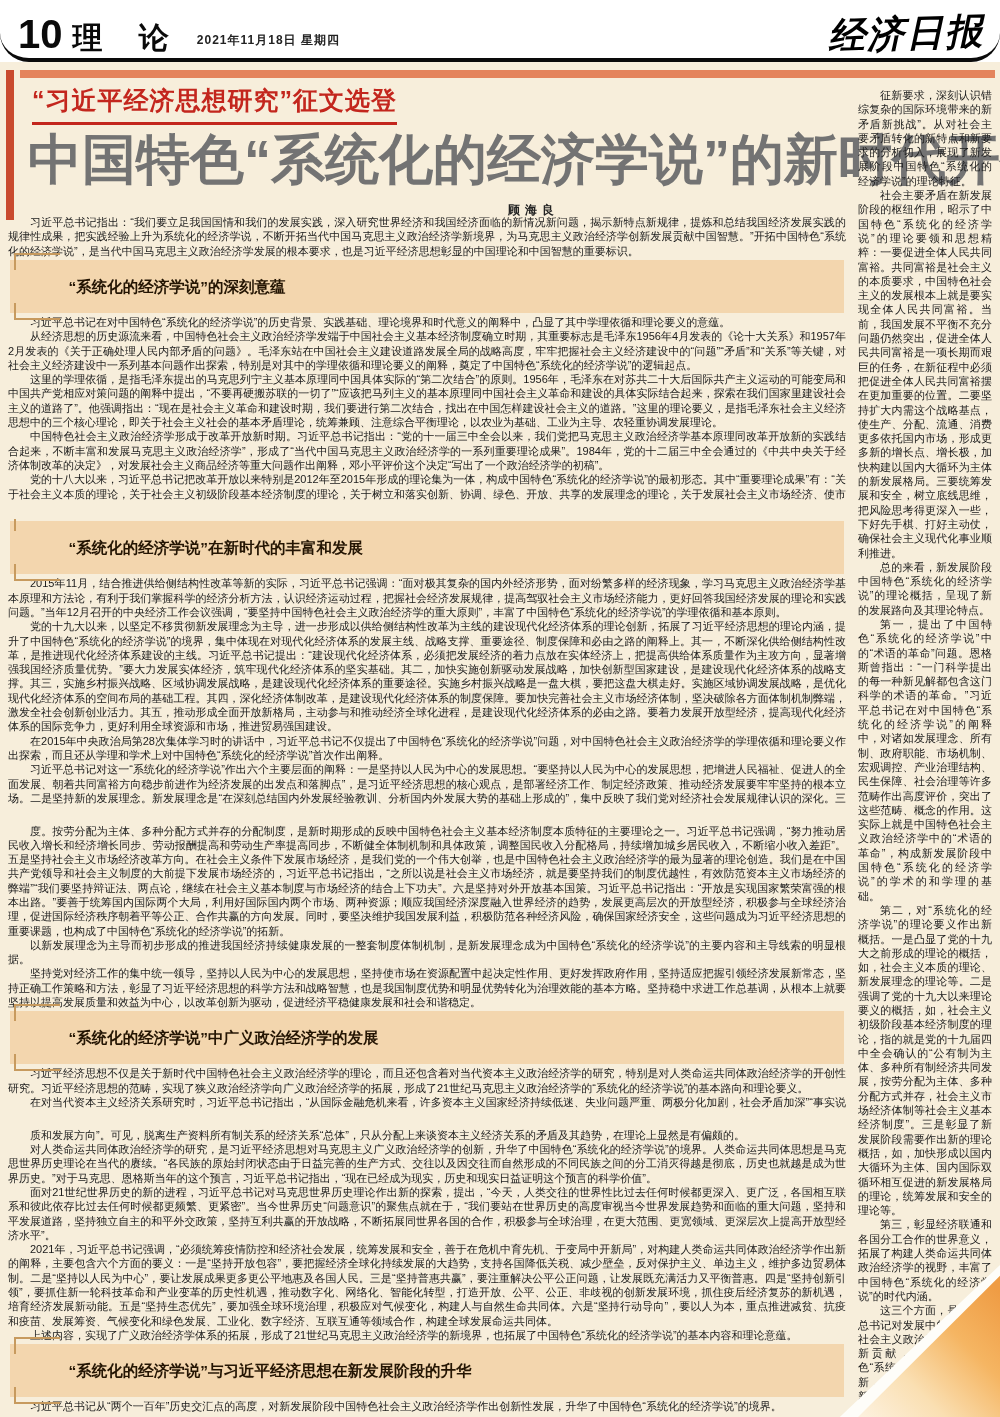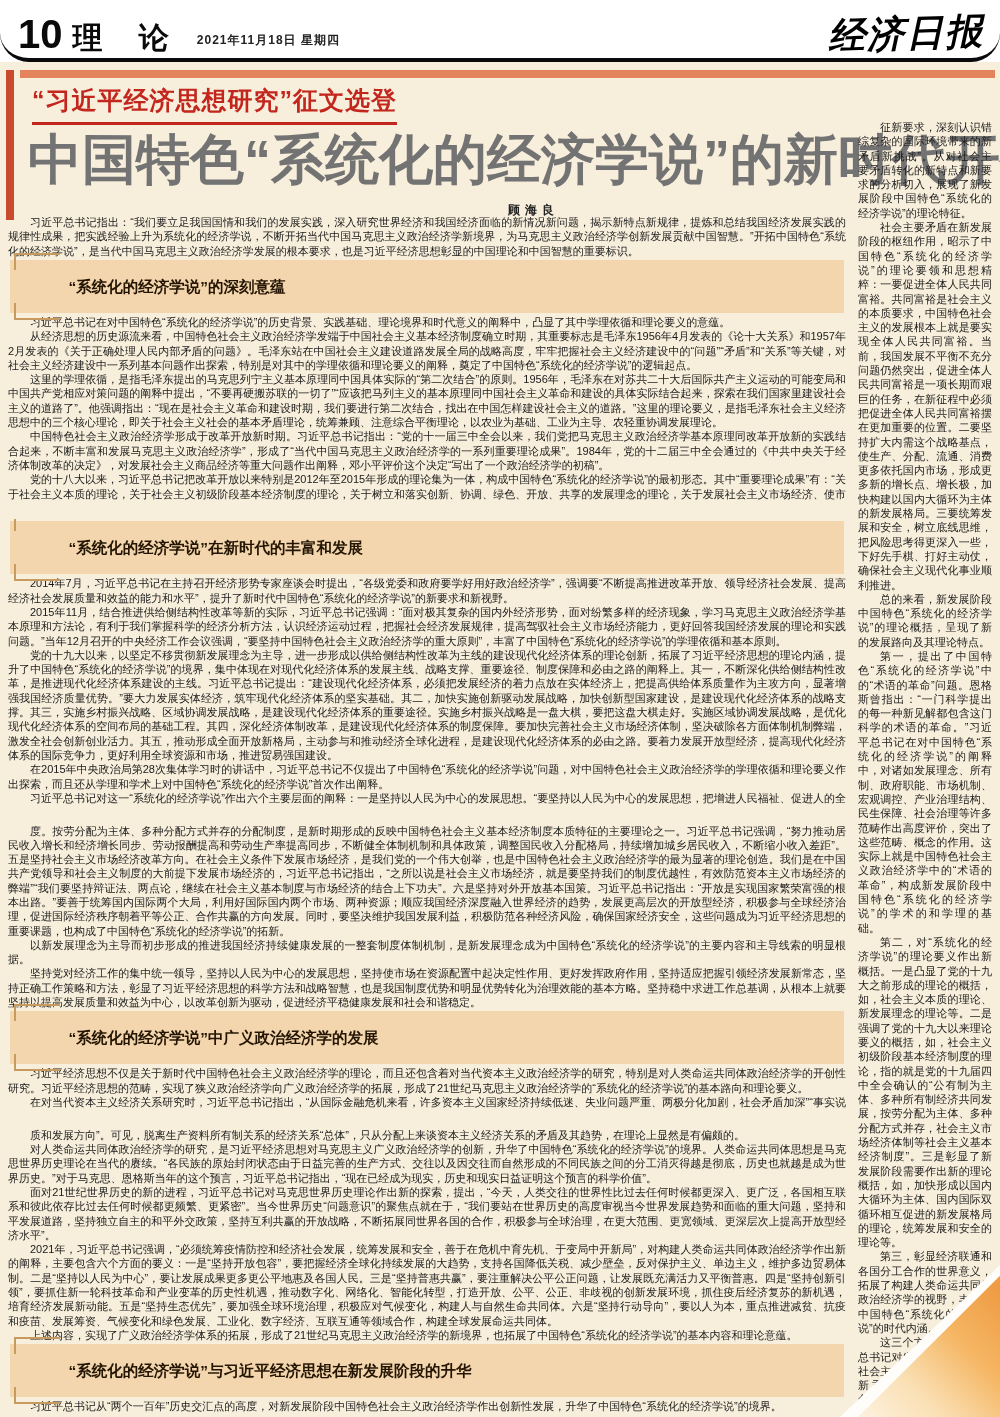--- a/index.html
+++ b/index.html
@@ -33,21 +33,21 @@
     border-bottom:3px solid #c3261d;padding-bottom:5px;letter-spacing:1px;text-align:right;
   }
   .headline{
     position:absolute;top:62px;left:28px;width:832px;
     font-size:54px;font-weight:900;color:#737373;white-space:nowrap;letter-spacing:0;text-align:center;
   }
   .author{position:absolute;top:140px;left:508px;font-size:12px;color:#222;letter-spacing:5px;font-weight:bold;}
   
   .cols{position:absolute;top:153px;left:8px;width:838px;bottom:4px;display:flex;gap:19px;flex-direction:column;}
   .col{flex:1;overflow:hidden;}
-  .col5{position:absolute;top:26px;left:858px;width:134px;bottom:4px;overflow:hidden;margin-top:32px;}
+  .col5{position:absolute;top:26px;left:858px;width:134px;bottom:4px;overflow:hidden;}
   .para{
     font-size:11px;line-height:14.3px;text-align:justify;text-indent:2em;
     color:#1a1a1a;margin:0;
   }
   .hbox{
     position:relative;margin:2px 2px;background:#f3d6ae;
     padding:14px 8px 14px 12px;font-size:15.5px;font-weight:bold;
     line-height:1.62;color:#241503;text-indent:3em;
   }
   .hbox::before{
@@ -96,21 +96,20 @@
         <div class="para">习近平总书记指出：“我们要立足我国国情和我们的发展实践，深入研究世界经济和我国经济面临的新情况新问题，揭示新特点新规律，提炼和总结我国经济发展实践的规律性成果，把实践经验上升为系统化的经济学说，不断开拓当代中国马克思主义政治经济学新境界，为马克思主义政治经济学创新发展贡献中国智慧。”开拓中国特色“系统化的经济学说”，是当代中国马克思主义政治经济学发展的根本要求，也是习近平经济思想彰显的中国理论和中国智慧的重要标识。</div>
         <div class="hbox">“系统化的经济学说”的深刻意蕴</div>
         <div class="para">习近平总书记在对中国特色“系统化的经济学说”的历史背景、实践基础、理论境界和时代意义的阐释中，凸显了其中学理依循和理论要义的意蕴。</div>
         <div class="para">从经济思想的历史源流来看，中国特色社会主义政治经济学发端于中国社会主义基本经济制度确立时期，其重要标志是毛泽东1956年4月发表的《论十大关系》和1957年2月发表的《关于正确处理人民内部矛盾的问题》。毛泽东站在中国社会主义建设道路发展全局的战略高度，牢牢把握社会主义经济建设中的“问题”“矛盾”和“关系”等关键，对社会主义经济建设中一系列基本问题作出探索，特别是对其中的学理依循和理论要义的阐释，奠定了中国特色“系统化的经济学说”的逻辑起点。</div>
         <div class="para">这里的学理依循，是指毛泽东提出的马克思列宁主义基本原理同中国具体实际的“第二次结合”的原则。1956年，毛泽东在对苏共二十大后国际共产主义运动的可能变局和中国共产党相应对策问题的阐释中提出，“不要再硬搬苏联的一切了”“应该把马列主义的基本原理同中国社会主义革命和建设的具体实际结合起来，探索在我们国家里建设社会主义的道路了”。他强调指出：“现在是社会主义革命和建设时期，我们要进行第二次结合，找出在中国怎样建设社会主义的道路。”这里的理论要义，是指毛泽东社会主义经济思想中的三个核心理论，即关于社会主义社会的基本矛盾理论，统筹兼顾、注意综合平衡理论，以农业为基础、工业为主导、农轻重协调发展理论。</div>
         <div class="para">中国特色社会主义政治经济学形成于改革开放新时期。习近平总书记指出：“党的十一届三中全会以来，我们党把马克思主义政治经济学基本原理同改革开放新的实践结合起来，不断丰富和发展马克思主义政治经济学”，形成了“当代中国马克思主义政治经济学的一系列重要理论成果”。1984年，党的十二届三中全会通过的《中共中央关于经济体制改革的决定》，对发展社会主义商品经济等重大问题作出阐释，邓小平评价这个决定“写出了一个政治经济学的初稿”。</div>
         <div class="para">党的十八大以来，习近平总书记把改革开放以来特别是2012年至2015年形成的理论集为一体，构成中国特色“系统化的经济学说”的最初形态。其中“重要理论成果”有：“关于社会主义本质的理论，关于社会主义初级阶段基本经济制度的理论，关于树立和落实创新、协调、绿色、开放、共享的发展理念的理论，关于发展社会主义市场经济、使市场在资源配置中起决定性作用和更好发挥政府作用的理论，关于我国经济发展进入新常态的理论，关于推动新型工业化、信息化、城镇化、农业现代化相互协调的理论，关于农民承包的土地具有所有权、承包权、经营权属性的理论，关于用好国际国内两个市场、两种资源的理论，关于促进社会公平正义、逐步实现全体人民共同富裕的理论，等等。”习近平总书记概述的这些“重要理论成果”，构成新时期和党的十八大后中国特色“系统化的经济学说”的理论要义。习近平总书记强调：“这些理论成果，马克思主义经典作家没有讲过，改革开放前我们也没有这方面的实践和认识，是适应当代中国国情和时代特点的政治经济学，不仅有力指导了我国经济发展实践，而且开拓了马克思主义政治经济学新境界。”</div>
       </div>
     <div class="col">
         <div class="hbox">“系统化的经济学说”在新时代的丰富和发展</div>
-        <div class="para">2014年7月，习近平总书记在主持召开经济形势专家座谈会时提出，“各级党委和政府要学好用好政治经济学”，强调要“不断提高推进改革开放、领导经济社会发展、提高经济社会发展质量和效益的能力和水平”，提升了新时代中国特色“系统化的经济学说”的新要求和新视野。</div>
         <div class="para">2015年11月，结合推进供给侧结构性改革等新的实际，习近平总书记强调：“面对极其复杂的国内外经济形势，面对纷繁多样的经济现象，学习马克思主义政治经济学基本原理和方法论，有利于我们掌握科学的经济分析方法，认识经济运动过程，把握社会经济发展规律，提高驾驭社会主义市场经济能力，更好回答我国经济发展的理论和实践问题。”当年12月召开的中央经济工作会议强调，“要坚持中国特色社会主义政治经济学的重大原则”，丰富了中国特色“系统化的经济学说”的学理依循和基本原则。</div>
         <div class="para">党的十九大以来，以坚定不移贯彻新发展理念为主导，进一步形成以供给侧结构性改革为主线的建设现代化经济体系的理论创新，拓展了习近平经济思想的理论内涵，提升了中国特色“系统化的经济学说”的境界，集中体现在对现代化经济体系的发展主线、战略支撑、重要途径、制度保障和必由之路的阐释上。其一，不断深化供给侧结构性改革，是推进现代化经济体系建设的主线。习近平总书记提出：“建设现代化经济体系，必须把发展经济的着力点放在实体经济上，把提高供给体系质量作为主攻方向，显著增强我国经济质量优势。”要大力发展实体经济，筑牢现代化经济体系的坚实基础。其二，加快实施创新驱动发展战略，加快创新型国家建设，是建设现代化经济体系的战略支撑。其三，实施乡村振兴战略、区域协调发展战略，是建设现代化经济体系的重要途径。实施乡村振兴战略是一盘大棋，要把这盘大棋走好。实施区域协调发展战略，是优化现代化经济体系的空间布局的基础工程。其四，深化经济体制改革，是建设现代化经济体系的制度保障。要加快完善社会主义市场经济体制，坚决破除各方面体制机制弊端，激发全社会创新创业活力。其五，推动形成全面开放新格局，主动参与和推动经济全球化进程，是建设现代化经济体系的必由之路。要着力发展开放型经济，提高现代化经济体系的国际竞争力，更好利用全球资源和市场，推进贸易强国建设。</div>
         <div class="para">在2015年中央政治局第28次集体学习时的讲话中，习近平总书记不仅提出了中国特色“系统化的经济学说”问题，对中国特色社会主义政治经济学的学理依循和理论要义作出探索，而且还从学理和学术上对中国特色“系统化的经济学说”首次作出阐释。</div>
         <div class="para">习近平总书记对这一“系统化的经济学说”作出六个主要层面的阐释：一是坚持以人民为中心的发展思想。“要坚持以人民为中心的发展思想，把增进人民福祉、促进人的全面发展、朝着共同富裕方向稳步前进作为经济发展的出发点和落脚点”，是习近平经济思想的核心观点，是部署经济工作、制定经济政策、推动经济发展要牢牢坚持的根本立场。二是坚持新的发展理念。新发展理念是“在深刻总结国内外发展经验教训、分析国内外发展大势的基础上形成的”，集中反映了我们党对经济社会发展规律认识的深化。三是坚持和完善社会主义基本经济制度。公有制为主体、多种所有制经济共同发展，是中国特色社会主义制度的重要支柱。四是坚持和完善社会主义基本分配制</div>
       </div>
     <div class="col">
         <div class="para">度。按劳分配为主体、多种分配方式并存的分配制度，是新时期形成的反映中国特色社会主义基本经济制度本质特征的主要理论之一。习近平总书记强调，“努力推动居民收入增长和经济增长同步、劳动报酬提高和劳动生产率提高同步，不断健全体制机制和具体政策，调整国民收入分配格局，持续增加城乡居民收入，不断缩小收入差距”。五是坚持社会主义市场经济改革方向。在社会主义条件下发展市场经济，是我们党的一个伟大创举，也是中国特色社会主义政治经济学的最为显著的理论创造。我们是在中国共产党领导和社会主义制度的大前提下发展市场经济的，习近平总书记指出，“之所以说是社会主义市场经济，就是要坚持我们的制度优越性，有效防范资本主义市场经济的弊端”“我们要坚持辩证法、两点论，继续在社会主义基本制度与市场经济的结合上下功夫”。六是坚持对外开放基本国策。习近平总书记指出：“开放是实现国家繁荣富强的根本出路。”要善于统筹国内国际两个大局，利用好国际国内两个市场、两种资源；顺应我国经济深度融入世界经济的趋势，发展更高层次的开放型经济，积极参与全球经济治理，促进国际经济秩序朝着平等公正、合作共赢的方向发展。同时，要坚决维护我国发展利益，积极防范各种经济风险，确保国家经济安全，这些问题成为习近平经济思想的重要课题，也构成了中国特色“系统化的经济学说”的拓新。</div>
         <div class="para">以新发展理念为主导而初步形成的推进我国经济持续健康发展的一整套制度体制机制，是新发展理念成为中国特色“系统化的经济学说”的主要内容和主导线索的明显根据。</div>
         <div class="para">坚持党对经济工作的集中统一领导，坚持以人民为中心的发展思想，坚持使市场在资源配置中起决定性作用、更好发挥政府作用，坚持适应把握引领经济发展新常态，坚持正确工作策略和方法，彰显了习近平经济思想的科学方法和战略智慧，也是我国制度优势和明显优势转化为治理效能的基本方略。坚持稳中求进工作总基调，从根本上就要坚持以提高发展质量和效益为中心，以改革创新为驱动，促进经济平稳健康发展和社会和谐稳定。</div>
         <div class="hbox">“系统化的经济学说”中广义政治经济学的发展</div>

